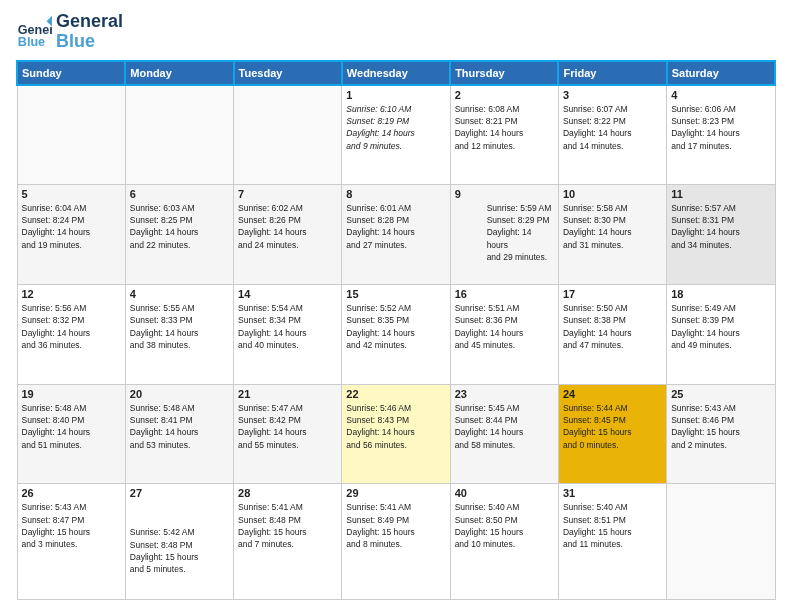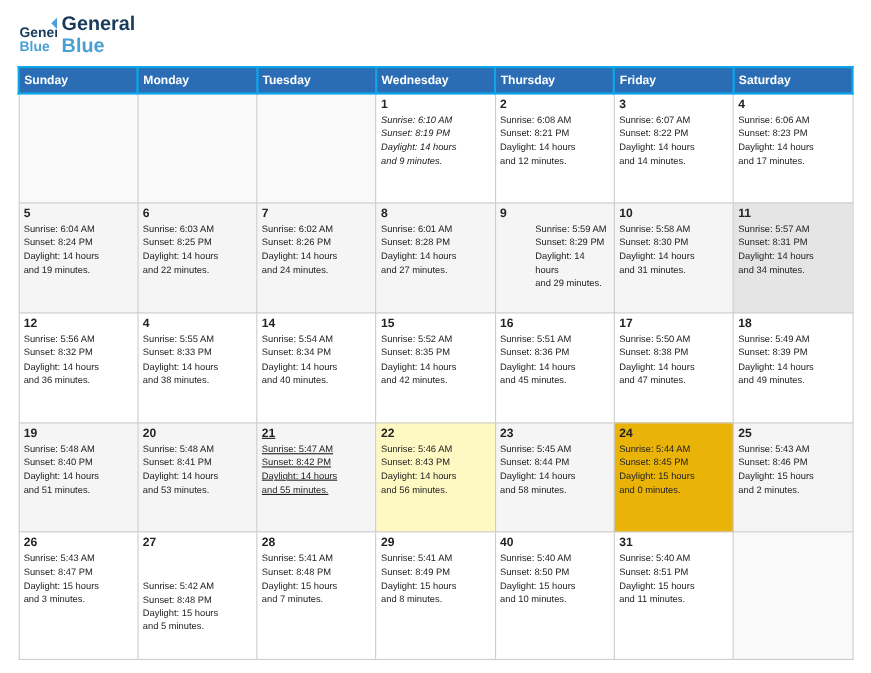--- a/index.html
+++ b/index.html
@@ -271,21 +271,21 @@
 Daylight: 14 hours
 and 51 minutes.</div>
           </td>
           <td style="background: rgb(245, 245, 245);">
             <div class="day-number">20</div>
             <div class="day-info" style="white-space: pre-line;">Sunrise: 5:48 AM
 Sunset: 8:41 PM
 Daylight: 14 hours
 and 53 minutes.</div>
           </td>
-          <td style="background: rgb(245, 245, 245); text-decoration: underline;">
+          <td style="background: rgb(245, 245, 245);">
             <div class="day-number">21</div>
             <div class="day-info" style="white-space: pre-line;">Sunrise: 5:47 AM
 Sunset: 8:42 PM
 Daylight: 14 hours
 and 55 minutes.</div>
           </td>
           <td style="background: #fef9c3;">
             <div class="day-number">22</div>
             <div class="day-info" style="white-space: pre-line;">Sunrise: 5:46 AM
 Sunset: 8:43 PM

